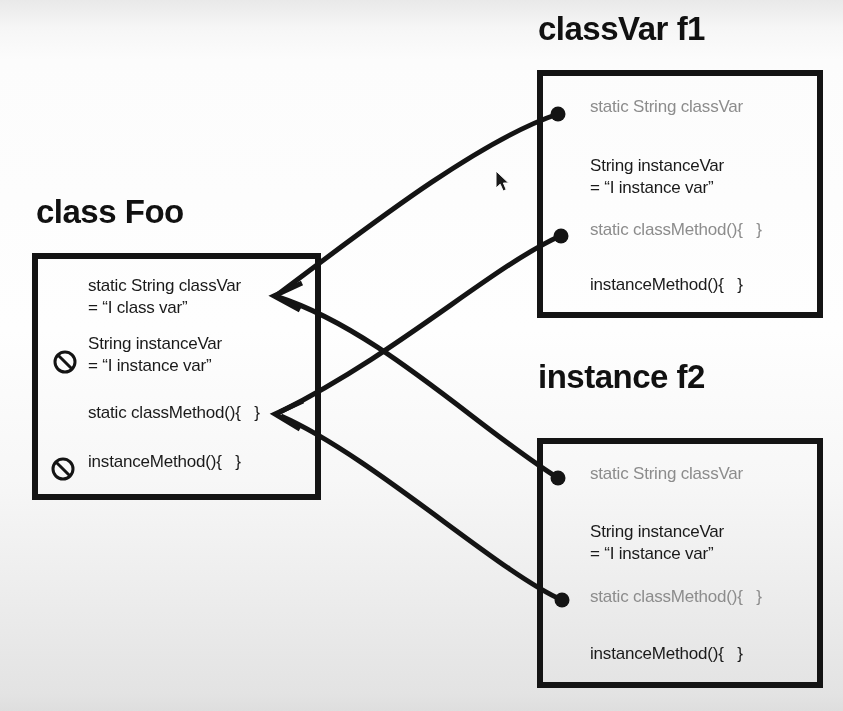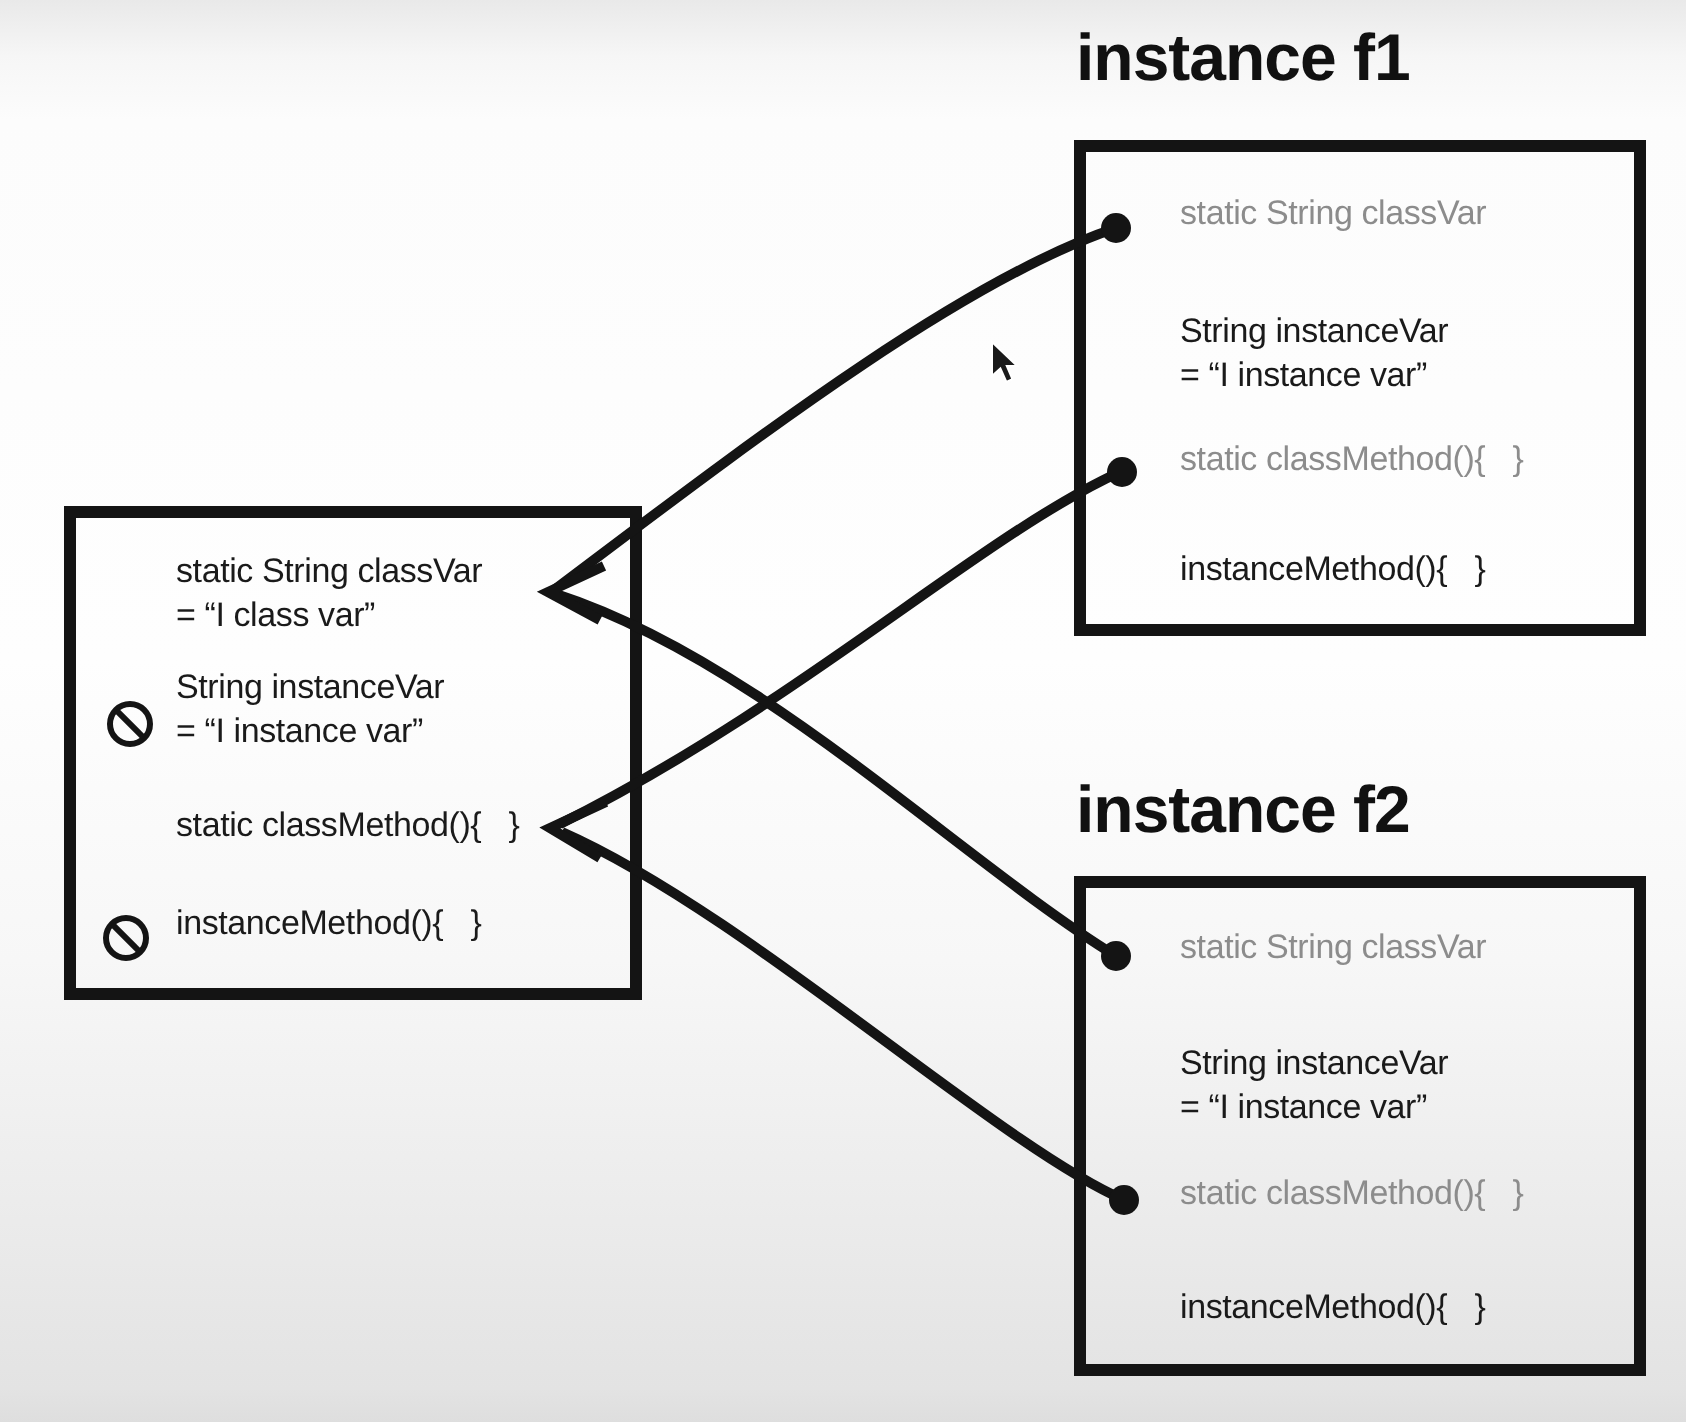--- a/index.html
+++ b/index.html
@@ -44,20 +44,21 @@
     position:absolute;
     left:0; top:0; width:843px; height:711px;
     pointer-events:none;
   }
 </style>
 </head>
 <body>
 
 <div class="stage">
 
+  <div class="title" style="left:36px; top:193px;">class Foo</div>
   <div class="box" style="left:32px; top:253px; width:289px; height:247px;"></div>
   <div class="member" style="left:88px; top:275px;">static String classVar
 = “I class var”</div>
   <div class="member" style="left:88px; top:333px;">String instanceVar
 = “I instance var”</div>
   <div class="member" style="left:88px; top:402px;">static classMethod(){   }</div>
   <div class="member" style="left:88px; top:451px;">instanceMethod(){   }</div>
 
   <span class="no-icon" style="left:52px; top:349px;">
     <svg width="26" height="26" viewBox="0 0 26 26">
@@ -65,29 +66,29 @@
       <line x1="6.2" y1="6.2" x2="19.8" y2="19.8" stroke="#141414" stroke-width="3"></line>
     </svg>
   </span>
   <span class="no-icon" style="left:50px; top:456px;">
     <svg width="26" height="26" viewBox="0 0 26 26">
       <circle cx="13" cy="13" r="10" fill="none" stroke="#141414" stroke-width="3"></circle>
       <line x1="6.2" y1="6.2" x2="19.8" y2="19.8" stroke="#141414" stroke-width="3"></line>
     </svg>
   </span>
 
-  <div class="title" style="left:538px; top:10px;">instance f1</div>
+  <div class="title" style="left:538px; top:10px;">classVar f1</div>
   <div class="box" style="left:537px; top:70px; width:286px; height:248px;"></div>
   <div class="member shared" style="left:590px; top:96px;">static String classVar</div>
   <div class="member" style="left:590px; top:155px;">String instanceVar
 = “I instance var”</div>
   <div class="member shared" style="left:590px; top:219px;">static classMethod(){   }</div>
   <div class="member" style="left:590px; top:274px;">instanceMethod(){   }</div>
 
-  <div class="title" style="left:538px; top:386px;">instance f2</div>
+  <div class="title" style="left:538px; top:358px;">instance f2</div>
   <div class="box" style="left:537px; top:438px; width:286px; height:250px;"></div>
   <div class="member shared" style="left:590px; top:463px;">static String classVar</div>
   <div class="member" style="left:590px; top:521px;">String instanceVar
 = “I instance var”</div>
   <div class="member shared" style="left:590px; top:586px;">static classMethod(){   }</div>
   <div class="member" style="left:590px; top:643px;">instanceMethod(){   }</div>
 
   <svg class="overlay" viewBox="0 0 843 711">
     <g stroke="#141414" stroke-width="5" fill="none">
       <path d="M 558 114 C 480 140, 370 225, 277 295"></path>

